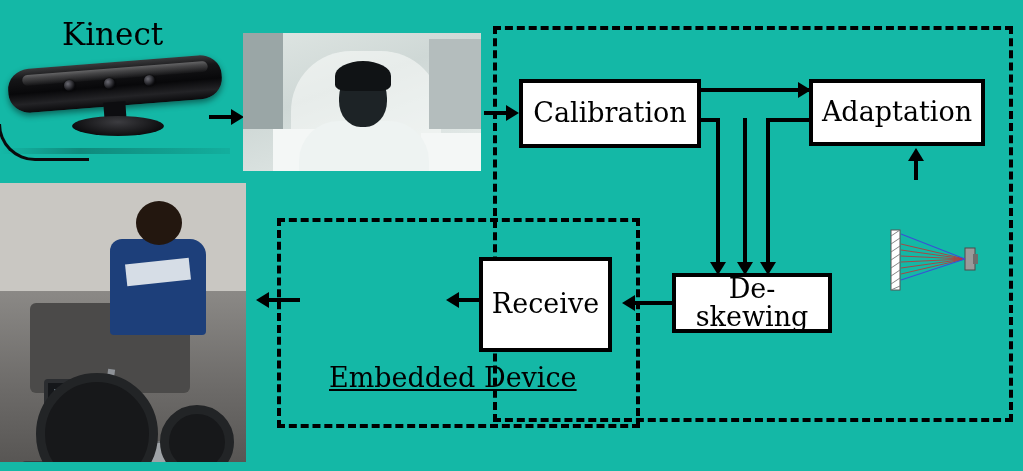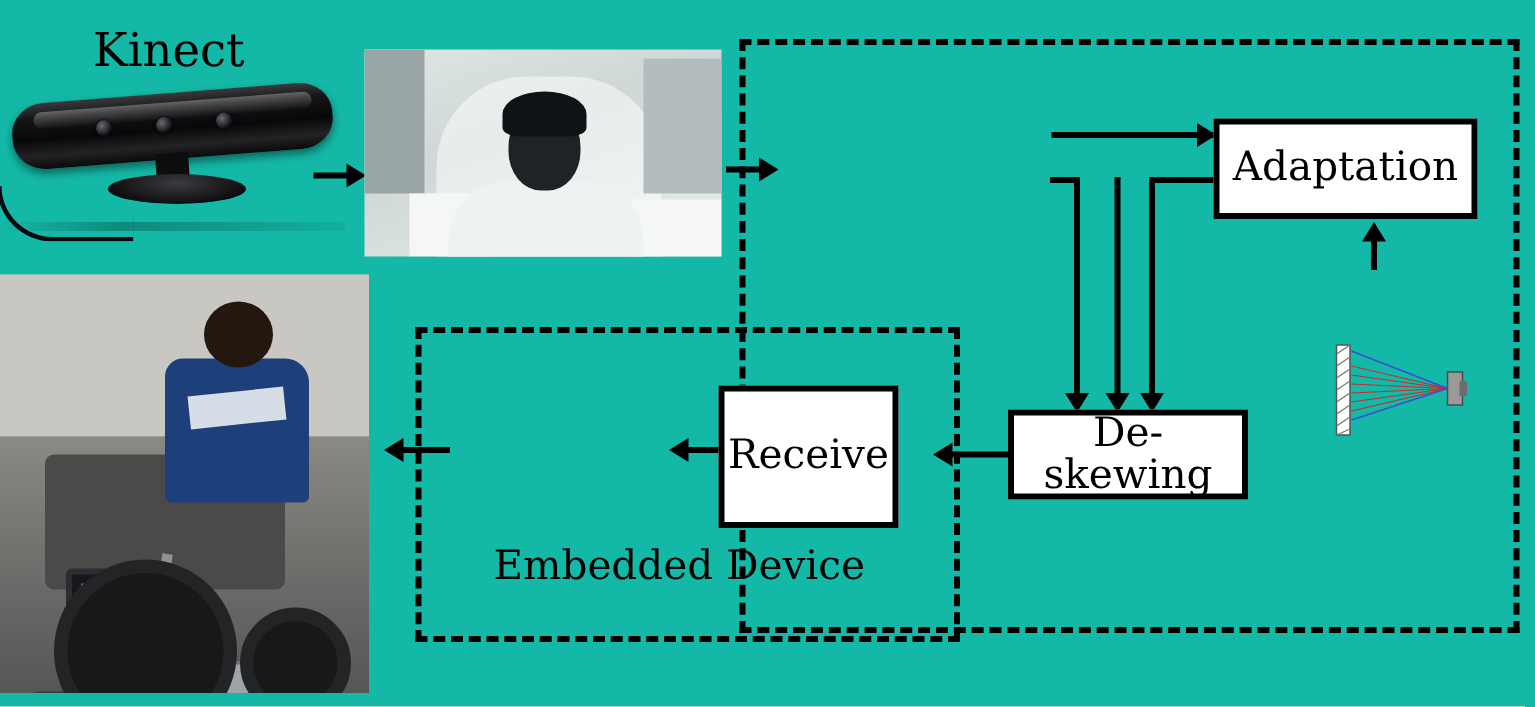--- a/index.html
+++ b/index.html
@@ -206,31 +206,31 @@
     font-family: "DejaVu Serif", serif;
     font-size: 27px;
     color: #000;
     line-height: 1.05;
     box-sizing: border-box;
   }
   #box-calibration { left: 519px; top: 79px; width: 182px; height: 69px; }
   #box-adaptation  { left: 809px; top: 79px; width: 176px; height: 67px; }
   #box-sonars      { left: 864px; top: 176px; width: 108px; height: 45px; font-size: 26px; }
   #box-deskewing   { left: 672px; top: 273px; width: 160px; height: 60px; }
-  #box-receive     { left: 479px; top: 257px; width: 120px; height: 95px; }
+  #box-receive     { left: 479px; top: 257px; width: 133px; height: 95px; }
   #box-actuators   { left: 300px; top: 269px; width: 152px; height: 57px; }
 
   .region-label {
     position: absolute;
     font-family: "DejaVu Serif", serif;
     font-size: 27px;
     color: #000;
   }
   #label-laptop { left: 787px; top: 357px; }
-  #label-embedded { left: 329px; top: 362px; }
+  #label-embedded { left: 329px; top: 362px; text-decoration: underline; }
 
   
   #sonar-illustration {
     left: 889px; top: 228px;
     width: 90px; height: 64px;
   }
 
   
   .box-text { display:block; }
 </style>
@@ -310,20 +310,23 @@
 
   <div class="abs arrow-line" style="left:634px; top:301px; width:42px; height:4px;"></div>
   <div class="abs arrow-head left" style="left:622px; top:295px;"></div>
 
   <div class="abs arrow-line" style="left:456px; top:298px; width:26px; height:4px;"></div>
   <div class="abs arrow-head left" style="left:446px; top:292px;"></div>
 
   <div class="abs arrow-line" style="left:268px; top:298px; width:32px; height:4px;"></div>
   <div class="abs arrow-head left" style="left:256px; top:292px;"></div>
 
+  <div class="proc-box" id="box-calibration">
+    <span class="box-text">Calibration</span>
+  </div>
 
   <div class="proc-box" id="box-adaptation">
     <span class="box-text">Adaptation</span>
   </div>
 
 
   <div class="proc-box" id="box-deskewing">
     <span class="box-text">De-skewing</span>
   </div>
 

